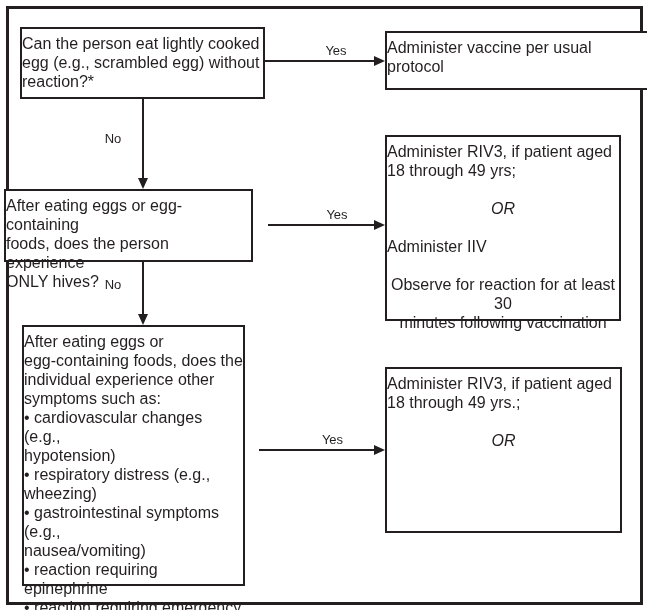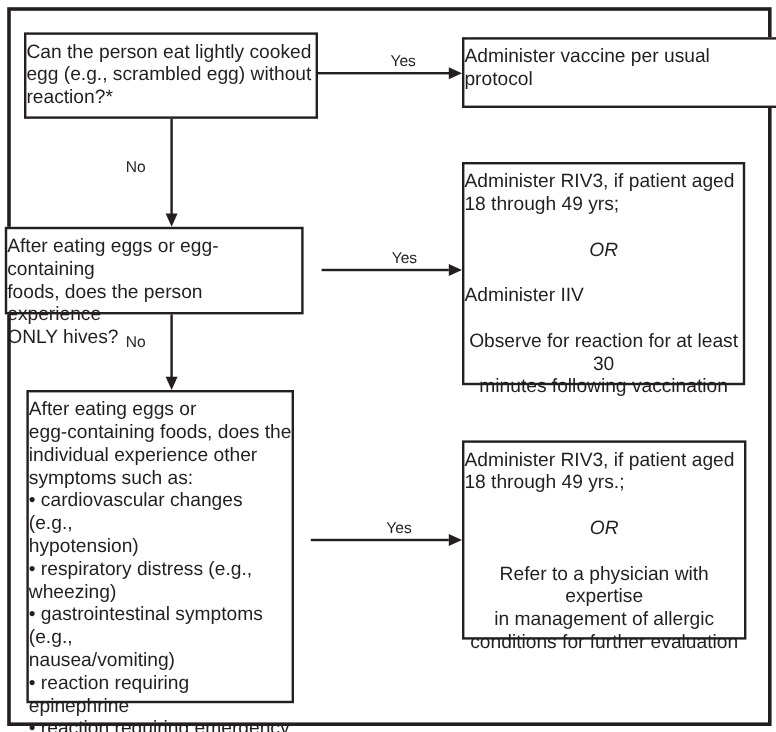--- a/index.html
+++ b/index.html
@@ -74,21 +74,20 @@
   <div class="box" id="a2">
     <div class="para">Administer RIV3, if patient aged<br>18 through 49 yrs;</div>
     <div class="or-line">OR</div>
     <div class="para">Administer IIV</div>
     <div class="para">Observe for reaction for at least 30<br>minutes following vaccination</div>
   </div>
 
   <div class="box" id="a3">
     <div class="para">Administer RIV3, if patient aged<br>18 through 49 yrs.;</div>
     <div class="or-line">OR</div>
-    <div class="para">Refer to a physician with expertise<br>in management of allergic<br>conditions for further evaluation</div>
   </div>
 
   <div class="edge-label center" style="left:265px; top:41px; width:110px;">Yes</div>
   <div class="hline" style="left:265px; top:60px; width:110px;"></div>
   <div class="arr-r" style="left:374px; top:56px;"></div>
 
   <div class="edge-label right" style="left:92px; top:129px; width:42px;">No</div>
   <div class="vline" style="left:142px; top:99px; height:80px;"></div>
   <div class="arr-d" style="left:138px; top:178px;"></div>
 

